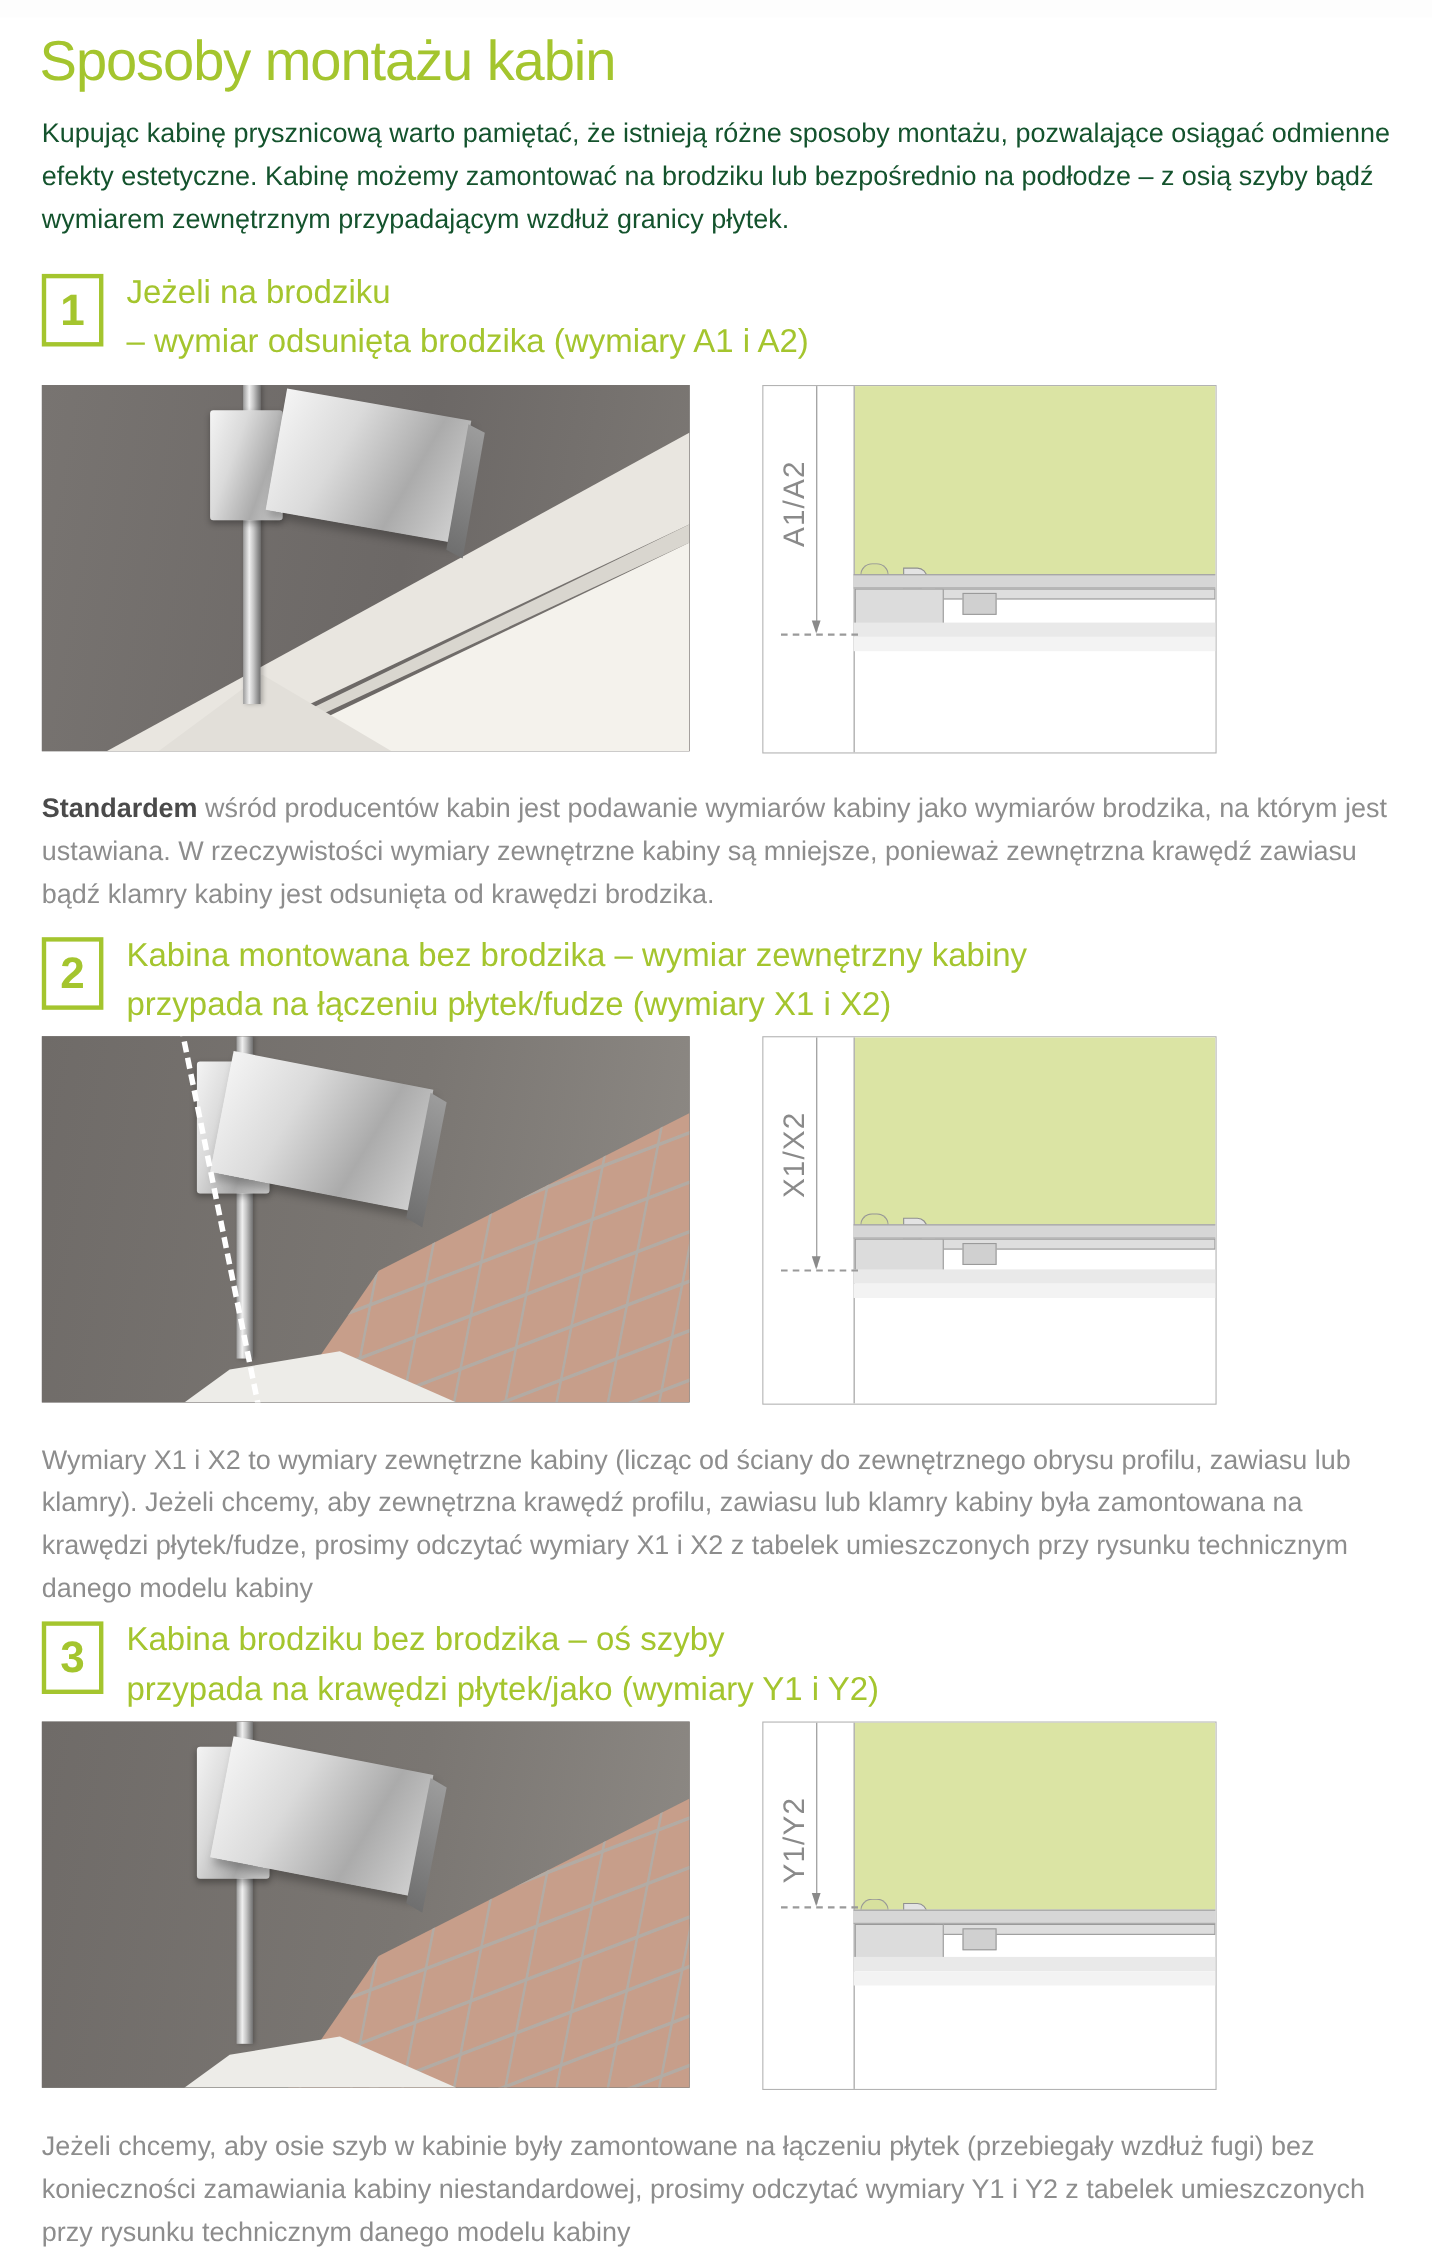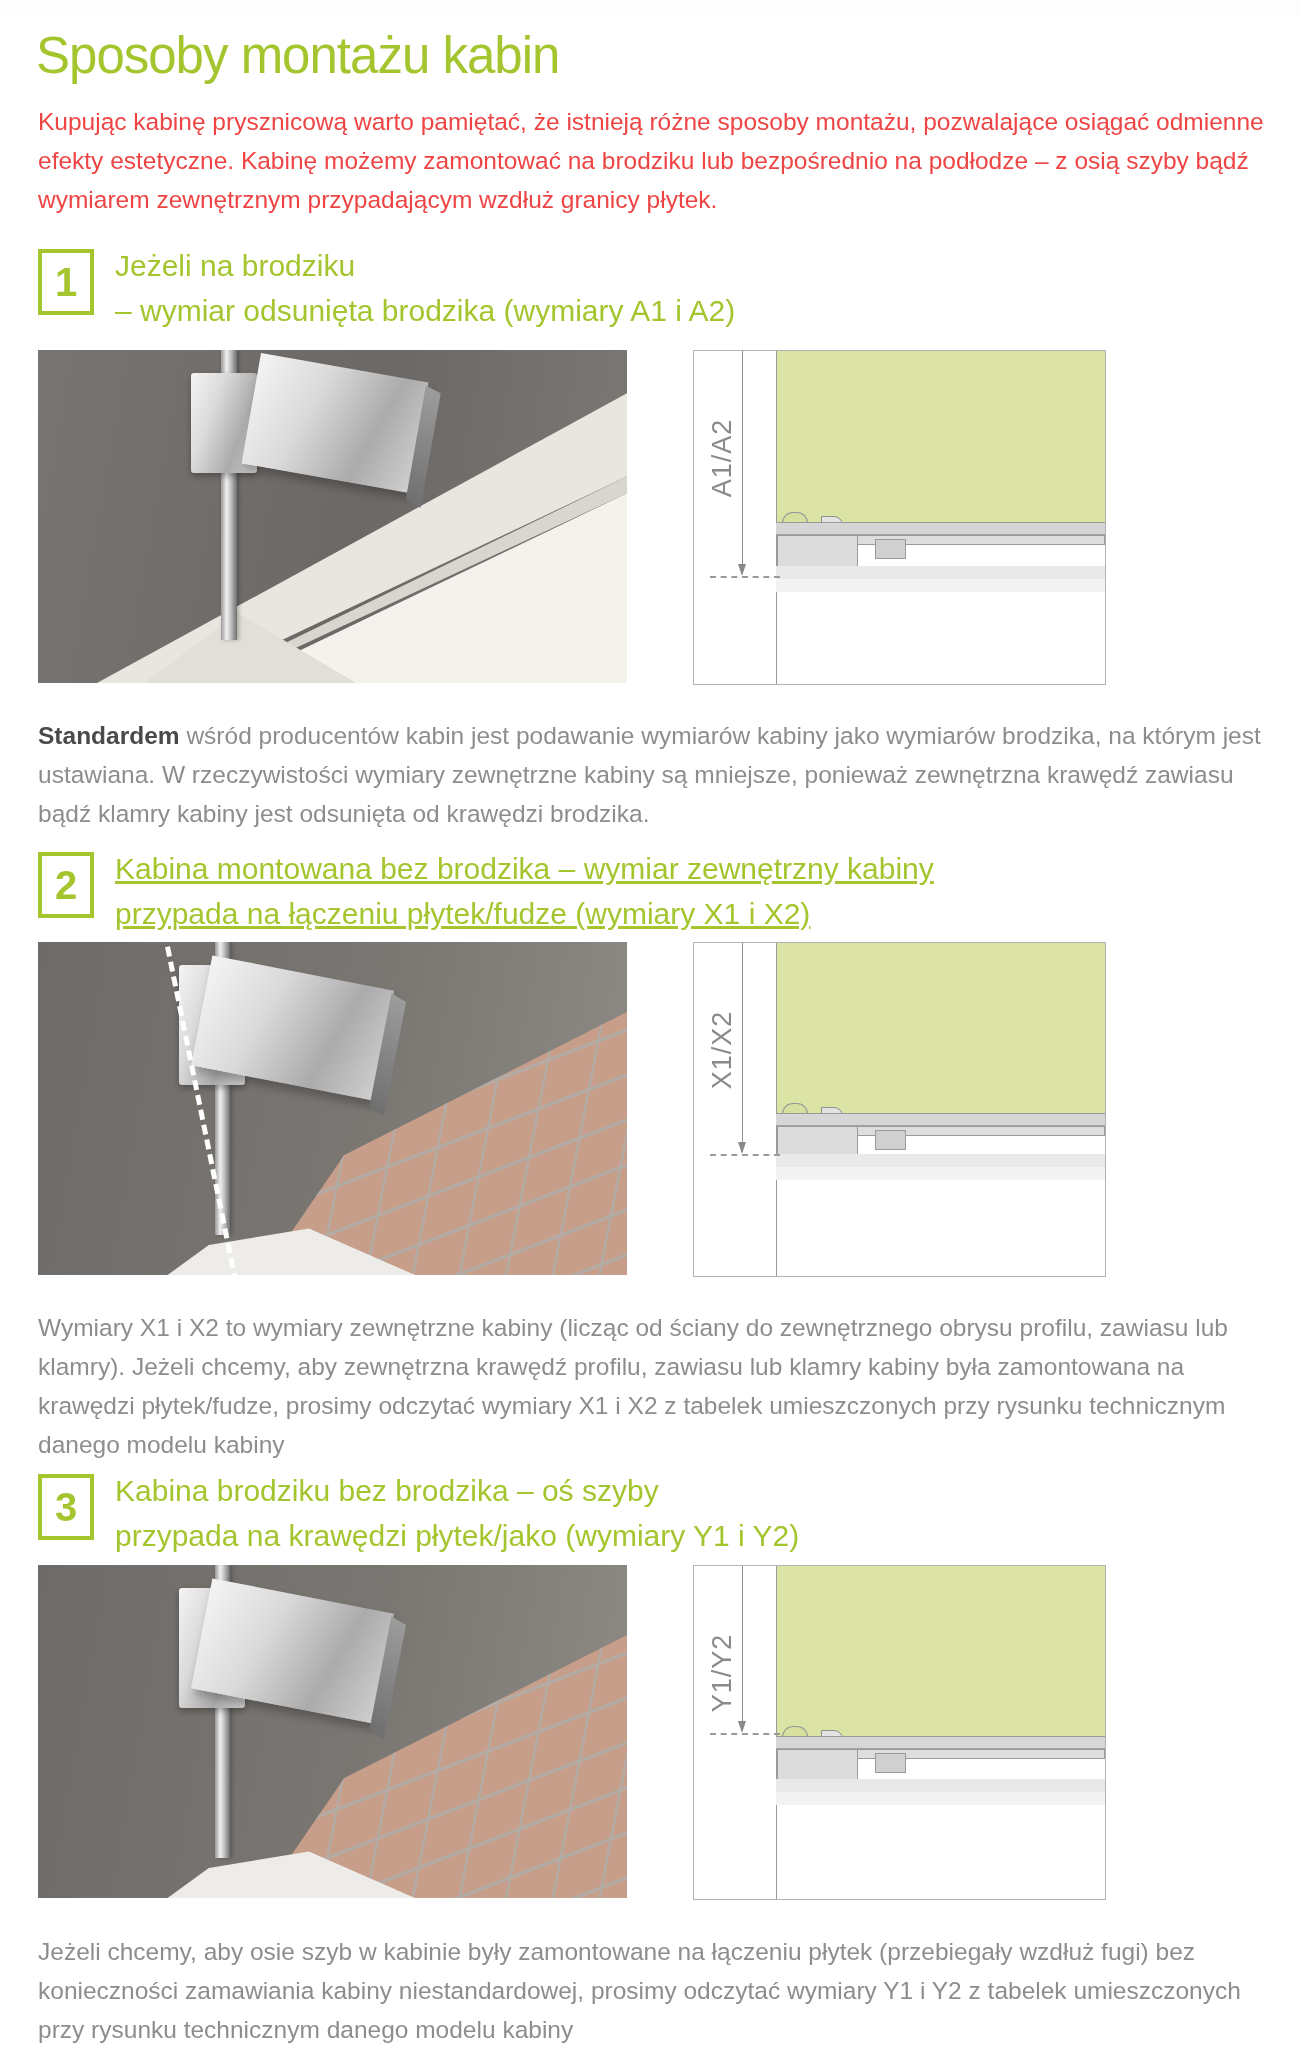--- a/index.html
+++ b/index.html
@@ -7,21 +7,21 @@
     position:relative;width:1302px;height:2046px;background:#ffffff;
     font-family:"Liberation Sans","DejaVu Sans",sans-serif;overflow:hidden;margin-top:16px;
   }
   
   .title{
     position:absolute;left:36px;top:10px;margin:0;
     font-size:51px;font-weight:300;letter-spacing:-1px;color:#a4c52e;
   }
   .intro{
     position:absolute;left:38px;top:86px;width:1236px;margin:0;
-    font-size:24.5px;line-height:39px;color:#ef4444;
+    font-size:24.5px;line-height:39px;color:#14532d;
   }
   .note{
     position:absolute;left:38px;width:1244px;margin:0;
     font-size:24.5px;line-height:39px;color:#8d8d8d;
   }
   .note-bold{font-weight:700;color:#4a4a4a;}
   .numbox{
     position:absolute;left:38px;width:48px;height:58px;
     border:4px solid #a4c52e;color:#a4c52e;background:#fff;
     font-size:40px;font-weight:600;display:flex;align-items:center;justify-content:center;
@@ -145,21 +145,21 @@
     <div class="d-arrowhead"></div>
     <div class="d-dash"></div>
     <div class="d-label">A1/A2</div>
   </div>
 
   <p class="note" style="top:700px;"><span class="note-bold">Standardem</span><span> wśród producentów kabin jest podawanie wymiarów kabiny jako wymiarów brodzika, na którym jest ustawiana. W rzeczywistości wymiary zewnętrzne kabiny są mniejsze, ponieważ zewnętrzna krawędź zawiasu bądź klamry kabiny jest odsunięta od krawędzi brodzika.</span></p>
 
   <div class="numbox" style="top:836px;">
     <span>2</span>
   </div>
-  <h2 class="heading" style="top:830px;text-decoration:underline;">
+  <h2 class="heading" style="top:830px;">
     <div>Kabina montowana bez brodzika – wymiar zewnętrzny kabiny</div>
     <div>przypada na łączeniu płytek/fudze (wymiary X1 i X2)</div>
   </h2>
 
   <div class="photo" style="top:926px;">
     <div class="p2-wall"></div>
     <div class="p2-floorclip">
       <div class="p2-tiles"></div>
       <div class="p2-shade"></div>
     </div>

